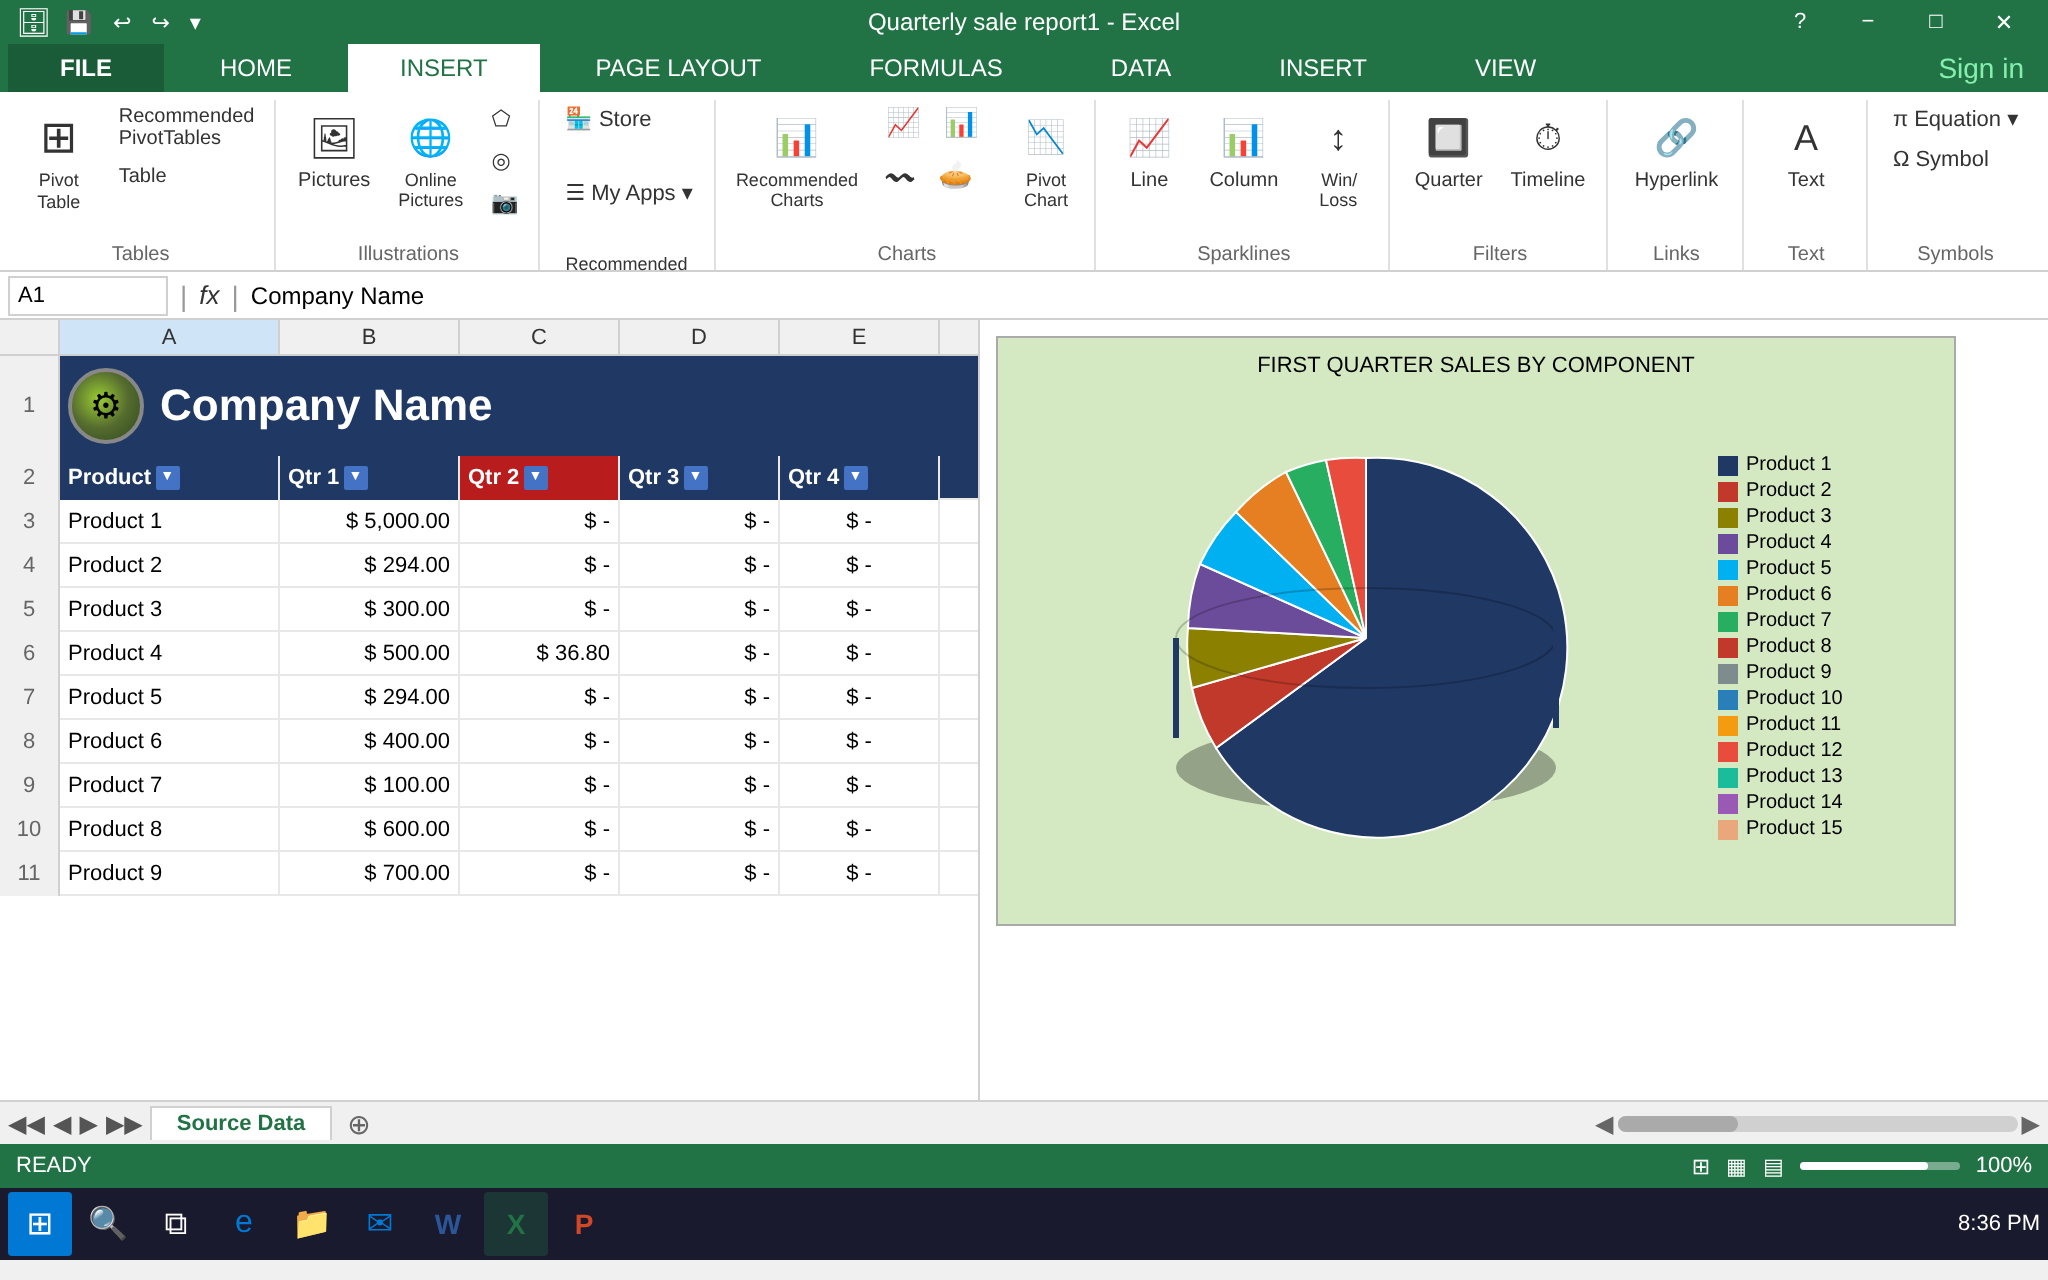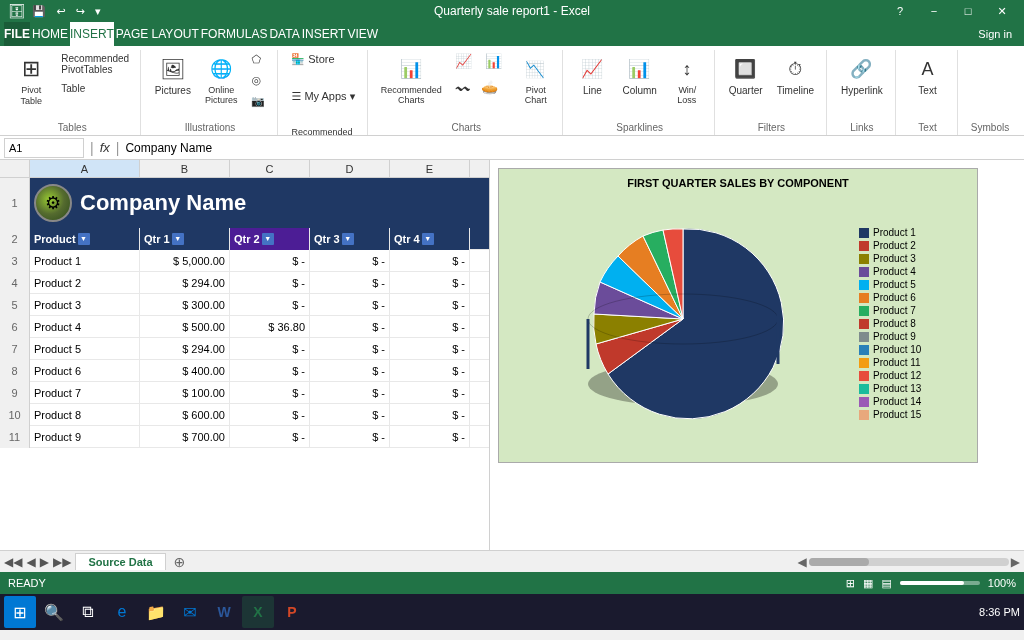--- a/index.html
+++ b/index.html
@@ -26,21 +26,21 @@
     .ribbon {
       background: #217346;
       height: 24px;
       display: flex;
       align-items: center;
       padding: 0 4px;
       gap: 2px;
     }
     .ribbon-tab {
       color: white;
-      padding: 3px 0;
+      padding: 3px 26px;
       cursor: pointer;
       font-size: 12px;
       height: 24px;
       display: flex;
       align-items: center;
     }
     .ribbon-tab.active {
       background: white;
       color: #217346;
     }
@@ -192,21 +192,21 @@
       font-size: 11px;
       overflow: hidden;
       white-space: nowrap;
       height: 22px;
       line-height: 22px;
     }
     .cell.col-a { width: 110px; }
     .cell.col-b { width: 90px; text-align: right; }
     .cell.col-c { width: 80px; text-align: right; }
     .cell.col-d { width: 80px; text-align: right; }
-    .cell.col-e { width: 80px; text-align: right; }
+    .cell.col-e { width: 80px; text-align: center; }
 
     
     .header-row {
       background: #1f3864;
       height: 22px;
     }
     .header-cell {
       color: white;
       font-weight: bold;
       font-size: 11px;
@@ -232,21 +232,21 @@
       background: #d4e8c2;
       border: 1px solid #aaa;
       width: 480px;
       height: 295px;
       padding: 8px;
       display: flex;
       flex-direction: column;
     }
     .chart-title {
       text-align: center;
-      font-weight: bold;
+      font-weight: normal;
       font-size: 11px;
       color: #000;
       margin-bottom: 4px;
     }
     .chart-body {
       display: flex;
       flex: 1;
     }
     .chart-pie-area {
       flex: 1;
@@ -342,21 +342,21 @@
     .filter-btn {
       width: 12px; height: 12px;
       background: #4472C4;
       color: white;
       font-size: 7px;
       display: flex; align-items: center; justify-content: center;
       cursor: pointer;
       border-radius: 1px;
     }
 
-    .sign-in { color: #ffffff; font-size: 11px; cursor: pointer; padding: 0 8px; text-align: center; }
+    .sign-in { color: #86efac; font-size: 14px; cursor: pointer; padding: 0 8px; text-align: center; }
   </style>
 </head>
 <body>
 
 <div class="title-bar">
   <div class="title-bar-left">
     <div class="quick-access">
       <span style="font-size:14px;">🗄</span>
       <button class="qa-btn">💾</button>
       <button class="qa-btn">↩</button>
@@ -497,20 +497,26 @@
     <div class="ribbon-buttons">
       <div class="ribbon-btn">
         <div class="ribbon-icon" style="font-size:18px;">A</div>
         <span>Text</span>
       </div>
     </div>
     <div class="ribbon-group-label">Text</div>
   </div>
 
   <div class="ribbon-group">
+    <div class="ribbon-buttons">
+      <div style="display:flex;flex-direction:column;gap:2px;">
+        <div class="ribbon-btn-small">π Equation ▾</div>
+        <div class="ribbon-btn-small">Ω Symbol</div>
+      </div>
+    </div>
     <div class="ribbon-group-label">Symbols</div>
   </div>
 </div>
 
 <div class="formula-bar">
   <input class="name-box" value="A1" readonly="" style="">
   <span class="formula-divider">|</span>
   <span style="color:#333;font-size:13px;font-style:italic;">fx</span>
   <span class="formula-divider">|</span>
   <input class="formula-input" value="Company Name" readonly="" style="">
@@ -547,21 +553,21 @@
             <span>Product</span>
             <div class="filter-btn">▼</div>
           </div>
         </div>
         <div class="cell col-b header-cell" style="background:#1f3864;">
           <div class="filter-header">
             <span>Qtr 1</span>
             <div class="filter-btn">▼</div>
           </div>
         </div>
-        <div class="cell col-c header-cell" style="background:#4c1d95;">
+        <div class="cell col-c header-cell" style="background:#b91c1c;">
           <div class="filter-header">
             <span>Qtr 2</span>
             <div class="filter-btn">▼</div>
           </div>
         </div>
         <div class="cell col-d header-cell" style="background:#1f3864;">
           <div class="filter-header">
             <span>Qtr 3</span>
             <div class="filter-btn">▼</div>
           </div>

